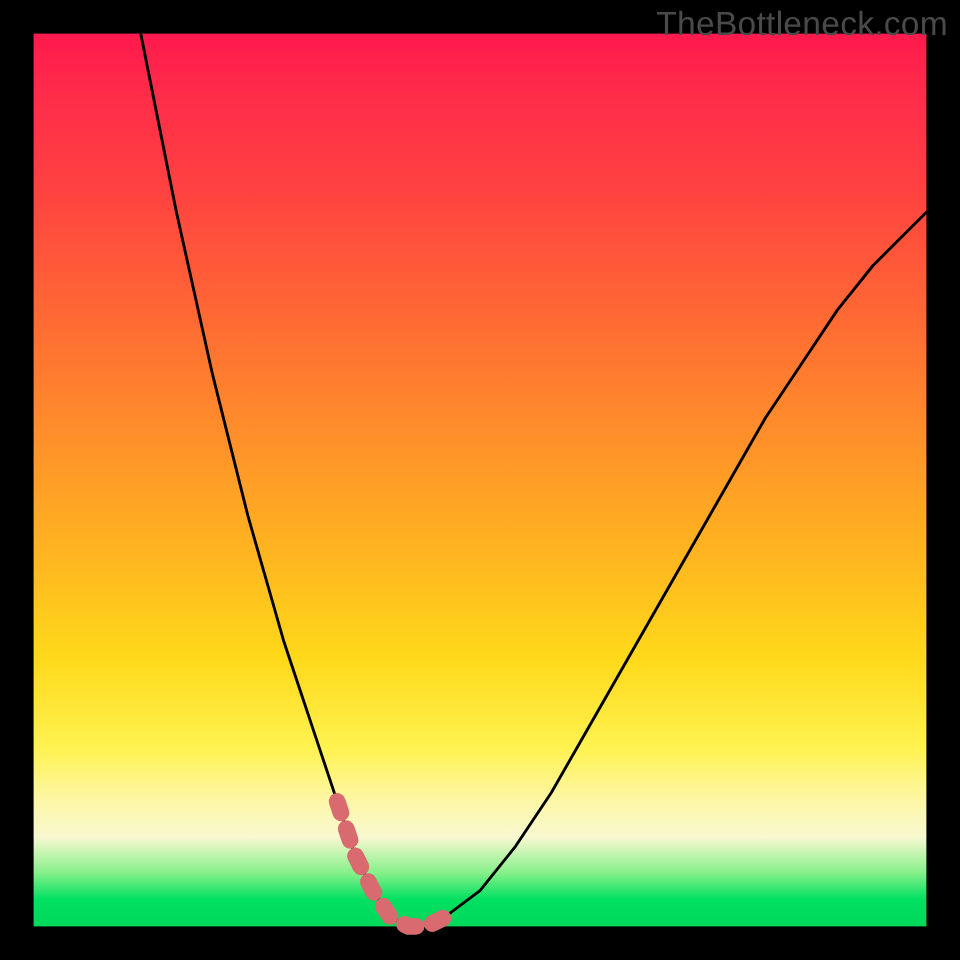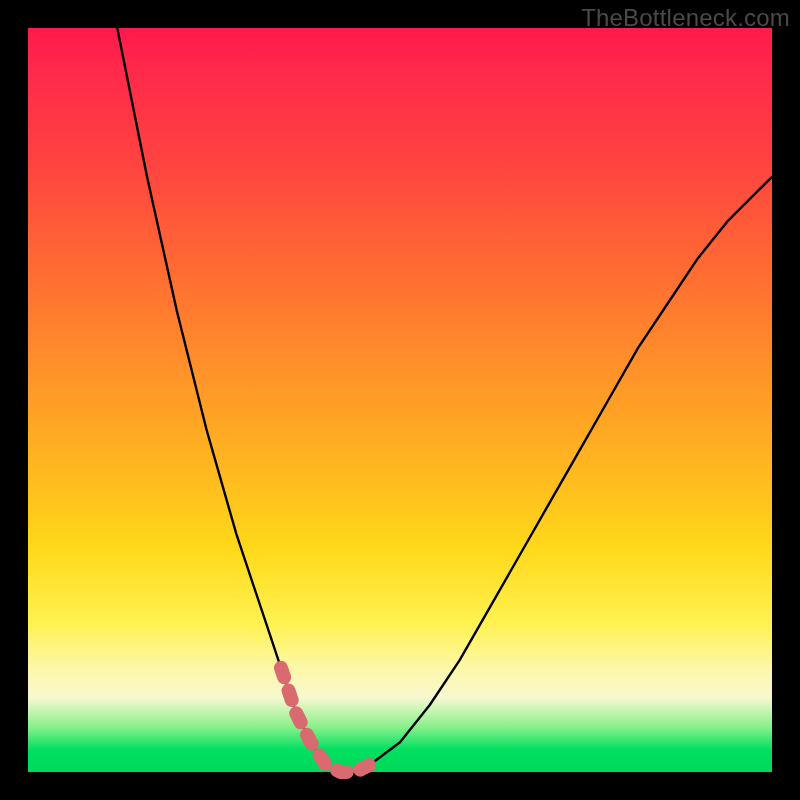--- a/index.html
+++ b/index.html
@@ -39,21 +39,21 @@
       #86f08a 94%,
       #00e060 97%,
       #00d85a 100%
     );
   }
   .watermark {
     position: absolute;
     top: 4px;
     right: 10px;
     color: #4a4a4a;
-    font-size: 24px;
+    font-size: 28px;
     font-weight: 400;
     letter-spacing: 0.2px;
     user-select: none;
   }
   svg.curve-layer {
     position: absolute;
     left: 0;
     top: 0;
     width: 744px;
     height: 744px;

